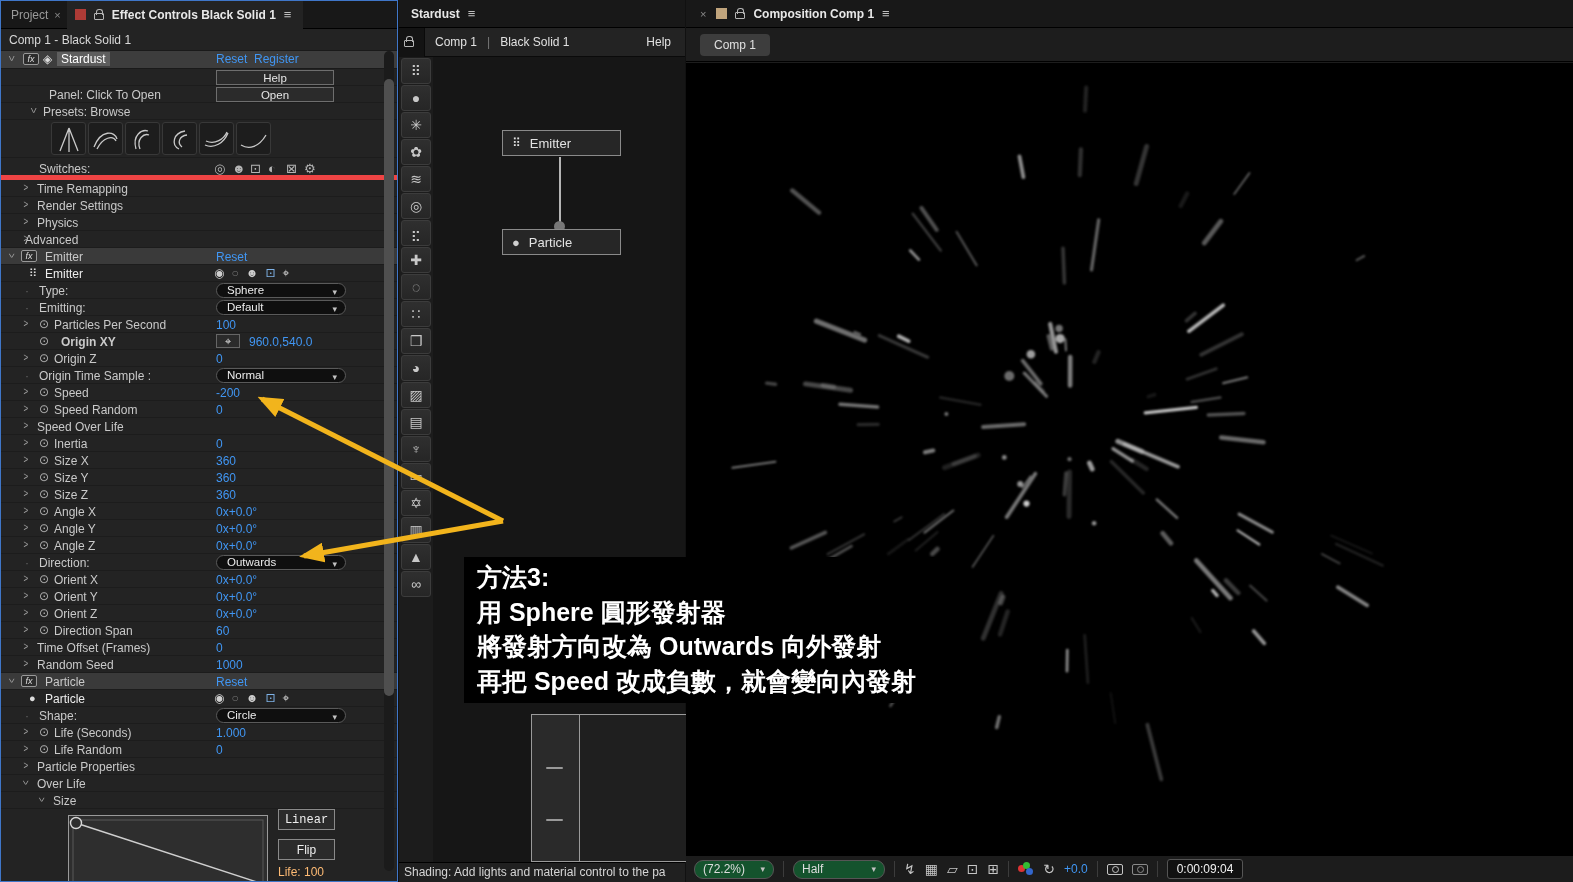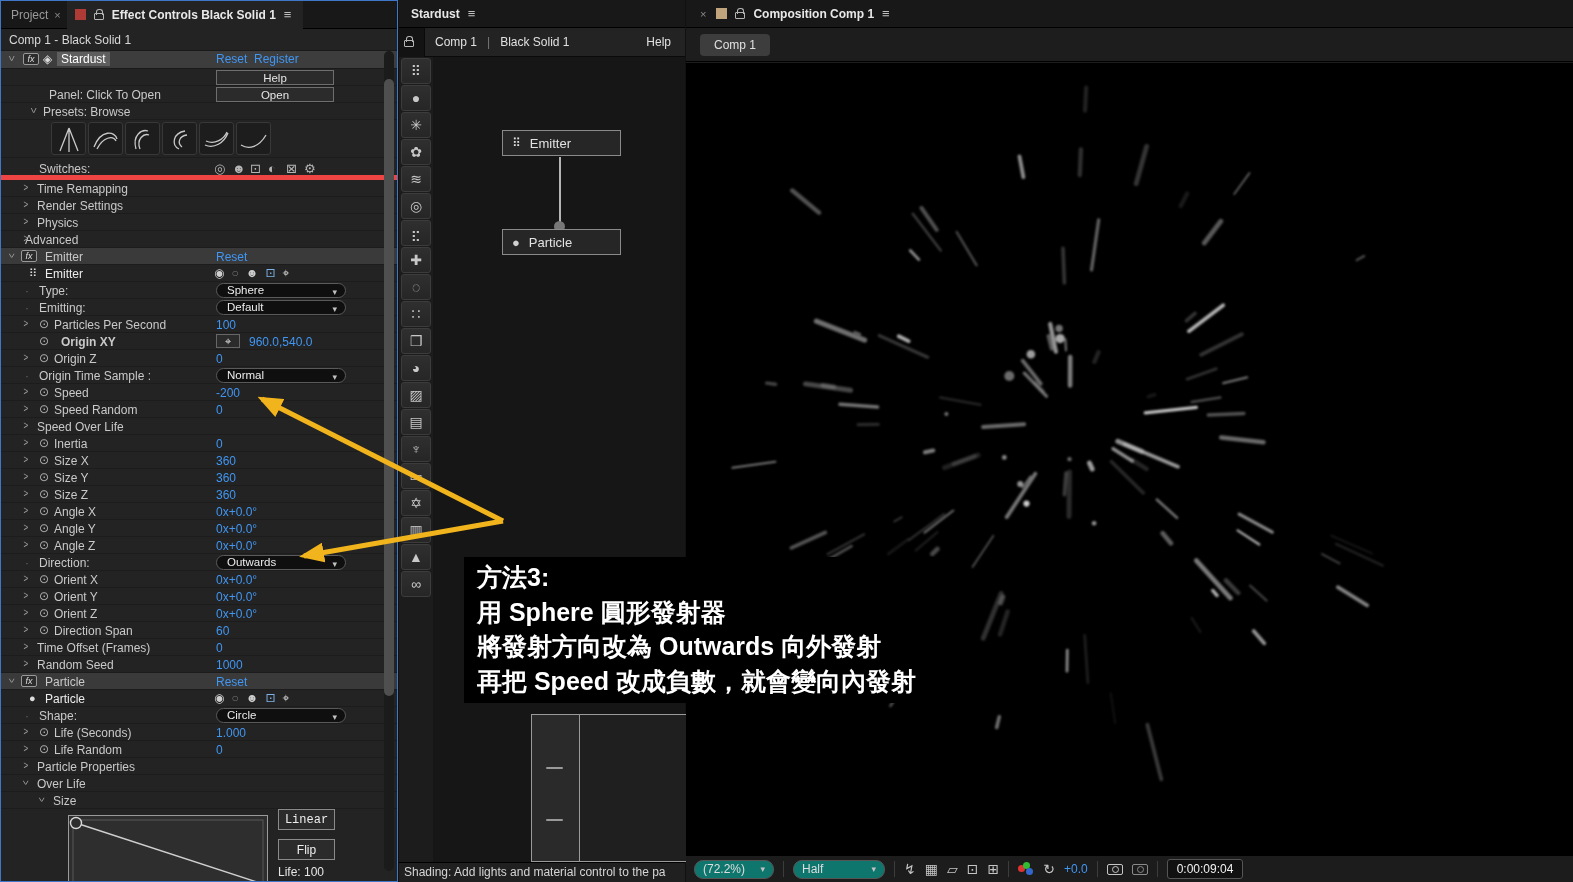--- a/index.html
+++ b/index.html
@@ -67,21 +67,21 @@
   .ecrow .xybtn { position:absolute; left:215px; top:1px; width:24px; height:14px; border:1px solid #666;
     background:#2b2b2b; color:#ddd; text-align:center; line-height:13px; font-size:11px; }
   .ecrow .xyval { position:absolute; left:248px; top:2px; color:#4096f3; }
   .ecrow .micon { position:absolute; top:2px; color:#ddd; font-size:11px; }
   
   #graph { position:relative; height:76px; }
   #curvebox { position:absolute; left:67px; top:6px; width:200px; height:72px; background:#2e2e2e; border:1px solid #9a9a9a; }
   #gbtn1,#gbtn2 { position:absolute; left:277px; width:57px; height:21px; border:1px solid #8a8a8a;
     background:#2b2b2b; color:#eee; text-align:center; line-height:20px; font-size:12px; }
   #gbtn1 { top:0;font-family:Liberation Mono, monospace; } #gbtn2 { top:30px; }
-  #glife { position:absolute; left:277px; top:56px; color:#e5e5e5; }
+  #glife { position:absolute; left:277px; top:56px; color:#fdba74; }
   #gvalue { position:absolute; left:277px; top:70px; color:#ddd; }
   #lp-scroll { position:absolute; right:3px; top:50px; width:10px; height:820px; background:#1b1b1b; border-radius:5px; }
   #lp-thumb { position:absolute; left:0; top:28px; width:10px; height:617px; background:#4f4f4f; border-radius:5px; }
   
   #mid { position:absolute; left:399px; top:0; width:286px; height:882px; background:#161616; overflow:hidden; }
   #mid .tabbar { padding-left:12px; }
   #mid-header { height:29px; background:#232323; border-bottom:1px solid #0a0a0a; display:flex; align-items:center; }
   #mid-lockbox { width:26px; height:29px; background:#131313; display:flex; align-items:center; justify-content:center; border-right:1px solid #0a0a0a; }
   #mid-toolbar { position:absolute; left:0; top:57px; width:34px; bottom:20px; background:#1c1c1c; }
   .tool { width:30px; height:26px; margin:1px 2px; background:linear-gradient(#2f2f2f,#262626); border:1px solid #3c3c3c;
@@ -96,21 +96,21 @@
   #partialnode .dash { position:absolute; left:14px; width:17px; height:2px; background:#999; border-radius:1px; }
   #mid-status { position:absolute; left:0; bottom:0; width:100%; height:20px; background:#202020; border-top:1px solid #000;
     color:#d5d5d5; font-size:12px; line-height:19px; padding-left:5px; white-space:nowrap; overflow:hidden; }
   
   #right { position:absolute; left:686px; top:0; width:887px; height:882px; background:#1d1d1d; overflow:hidden; }
   #comp-tabs { height:34px; display:flex; align-items:center; background:#1d1d1d; border-bottom:1px solid #000; }
   #comp1-btn { margin-left:14px; background:#3d3d3d; border-radius:4px; color:#e0e0e0; padding:4px 14px; font-size:12px; }
   #viewer { position:absolute; left:0; top:63px; width:887px; height:792px; background:#000; }
   #comp-toolbar { position:absolute; left:0; bottom:0; width:100%; height:27px; background:#1c1c1c; border-top:1px solid #000;
     display:flex; align-items:center; gap:9px; padding-left:8px; }
-  .ddbox { height:19px; background:#0f766e; border:1px solid #555; border-radius:9px; color:#ddd;
+  .ddbox { height:19px; background:#14532d; border:1px solid #555; border-radius:9px; color:#ddd;
     display:flex; align-items:center; justify-content:space-between; padding:0 8px; font-size:12px; }
   .vdiv { width:1px; height:16px; background:#3c3c3c; }
   .cicon { color:#c5c5c5; font-size:14px; }
   .camera { width:16px; height:11px; border:1.5px solid #c5c5c5; border-radius:2px; position:relative; }
   .camera::after { content:''; position:absolute; left:4px; top:1.5px; width:5px; height:5px; border:1px solid #c5c5c5; border-radius:50%; }
   .camera.ghost { border-color:#8a8a8a; } .camera.ghost::after { border-color:#8a8a8a; }
   .chdots { position:relative; width:16px; height:14px; }
   .chdots i { position:absolute; width:7px; height:7px; border-radius:50%; }
   #tcode { background:#111; border:1px solid #555; border-radius:3px; color:#f0f0f0; padding:2px 9px; font-size:12px; }
   

